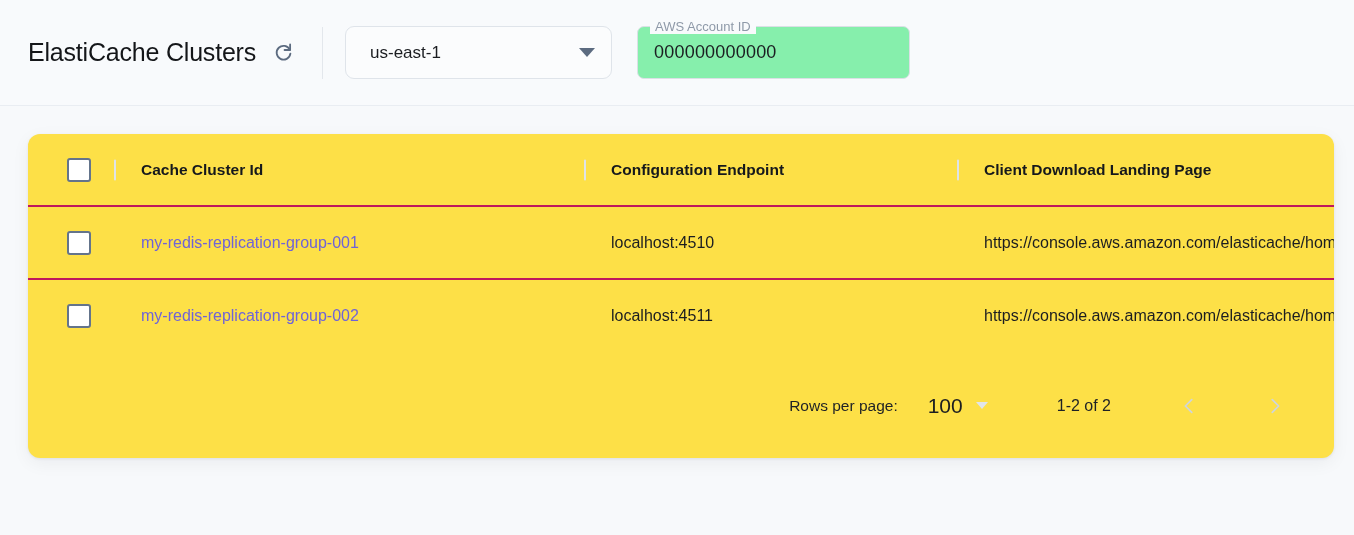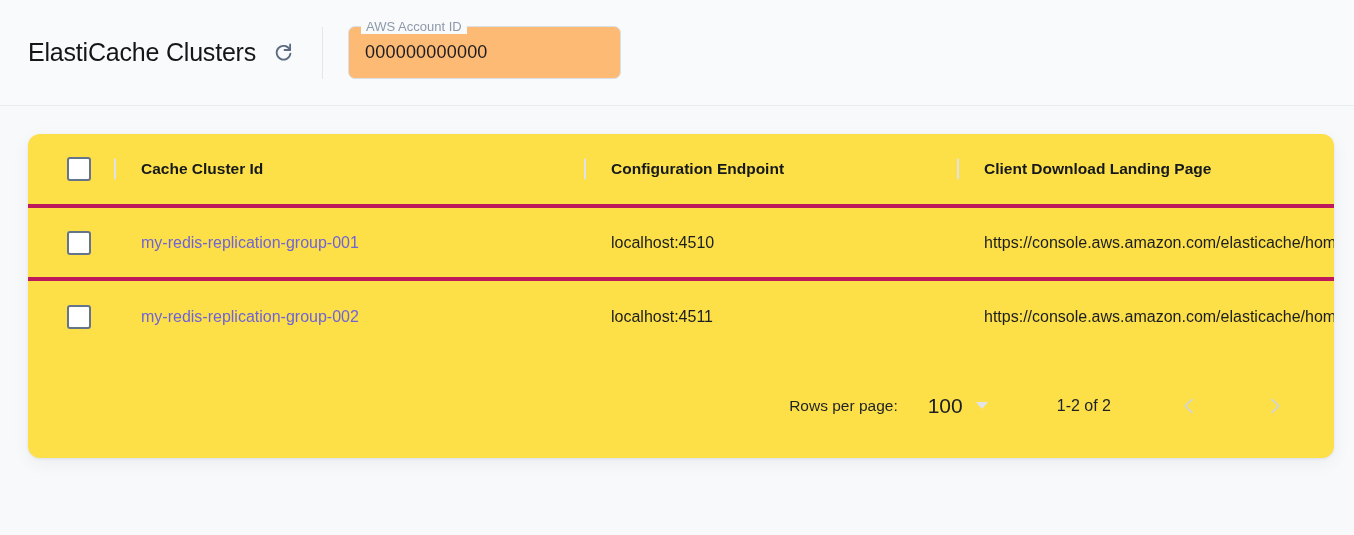--- a/index.html
+++ b/index.html
@@ -113,21 +113,21 @@
     border-top: 9px solid #5c6b80;
   }
 
   .account-field {
     position: relative;
     margin-left: 25px;
     width: 273px;
     height: 53px;
     border: 1px solid #dbe0e6;
     border-radius: 7px;
-    background: #fdba74;
+    background: #86efac;
     display: flex;
     align-items: center;
     padding: 0 16px;
     cursor: text;
   }
   .account-field .legend {
     position: absolute;
     top: -8px;
     left: 12px;
     padding: 0 5px;
@@ -189,21 +189,21 @@
   }
   thead th .hlabel { display: block; padding-left: 27px; }
   thead th.th-check { padding-left: 0; }
 
   tbody td {
     height: 73px;
     vertical-align: middle;
     font-size: 16px;
     color: #1b1d21;
     padding: 0;
-    border-top: 4px solid #be185d;
+    border-top: 2px solid #be185d;
     white-space: nowrap;
     overflow: hidden;
   }
   tbody td .cell { display: block; padding-left: 27px; overflow: hidden; }
 
   .cbx-wrap {
     display: flex;
     align-items: center;
     justify-content: flex-start;
     padding-left: 39px;
@@ -292,20 +292,24 @@
         <path d="M18.6 9.2A7.2 7.2 0 1 0 19.2 13.2"></path>
         <polyline points="18.9,3.6 18.9,9.4 13.1,9.4"></polyline>
       </svg>
     </span>
   </button>
 
 
 
   <div class="vdivider"></div>
 
+  <div class="region-select">
+    <span>us-east-1</span>
+    <span class="tri-down"></span>
+  </div>
 
   <div class="account-field">
     <span class="legend">AWS Account ID</span>
     <span class="account-value">000000000000</span>
   </div>
 </div>
 
 <div class="card">
 
   <table class="grid">

